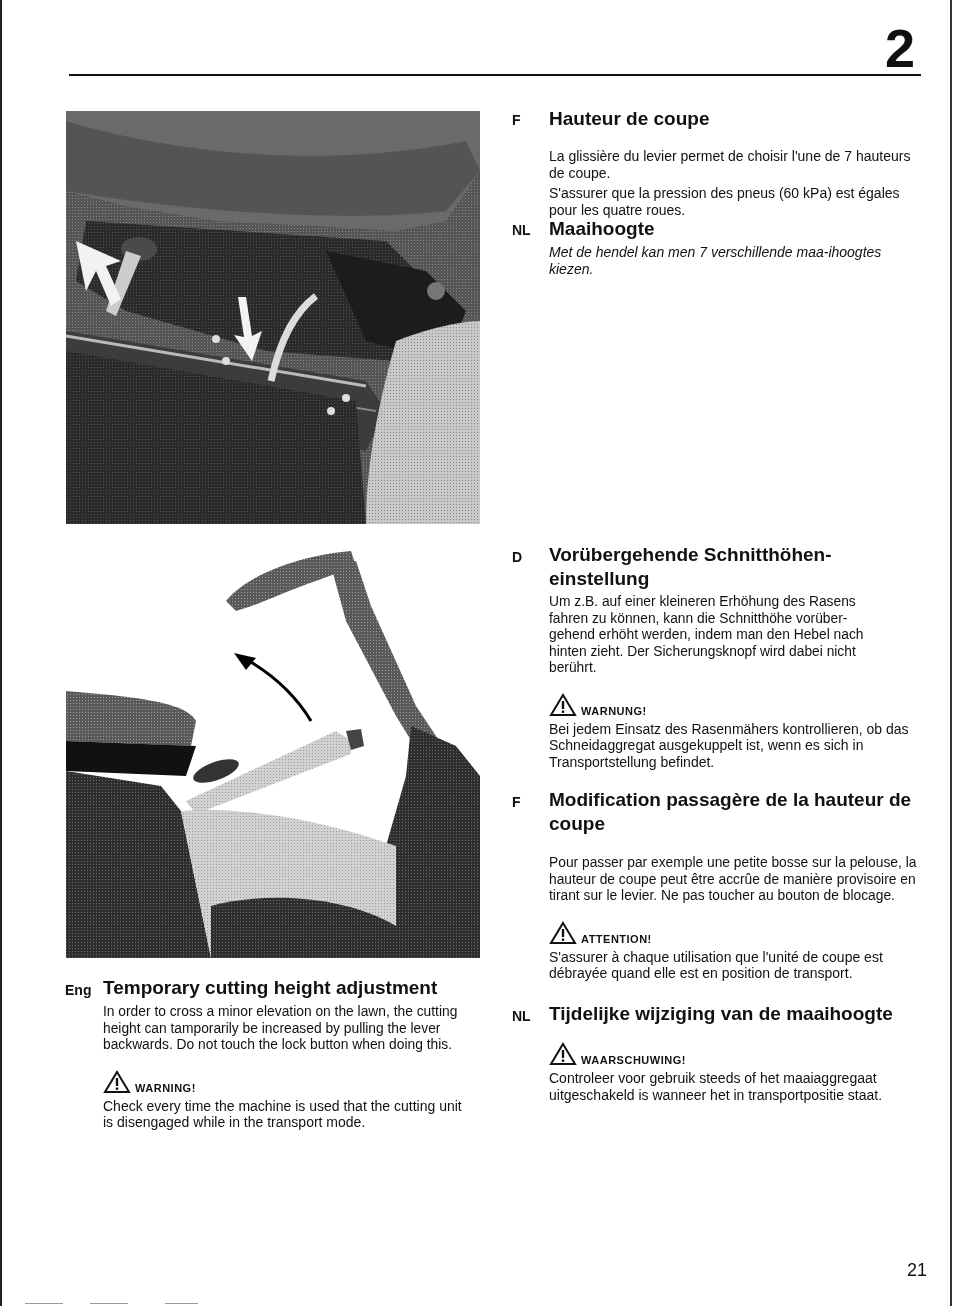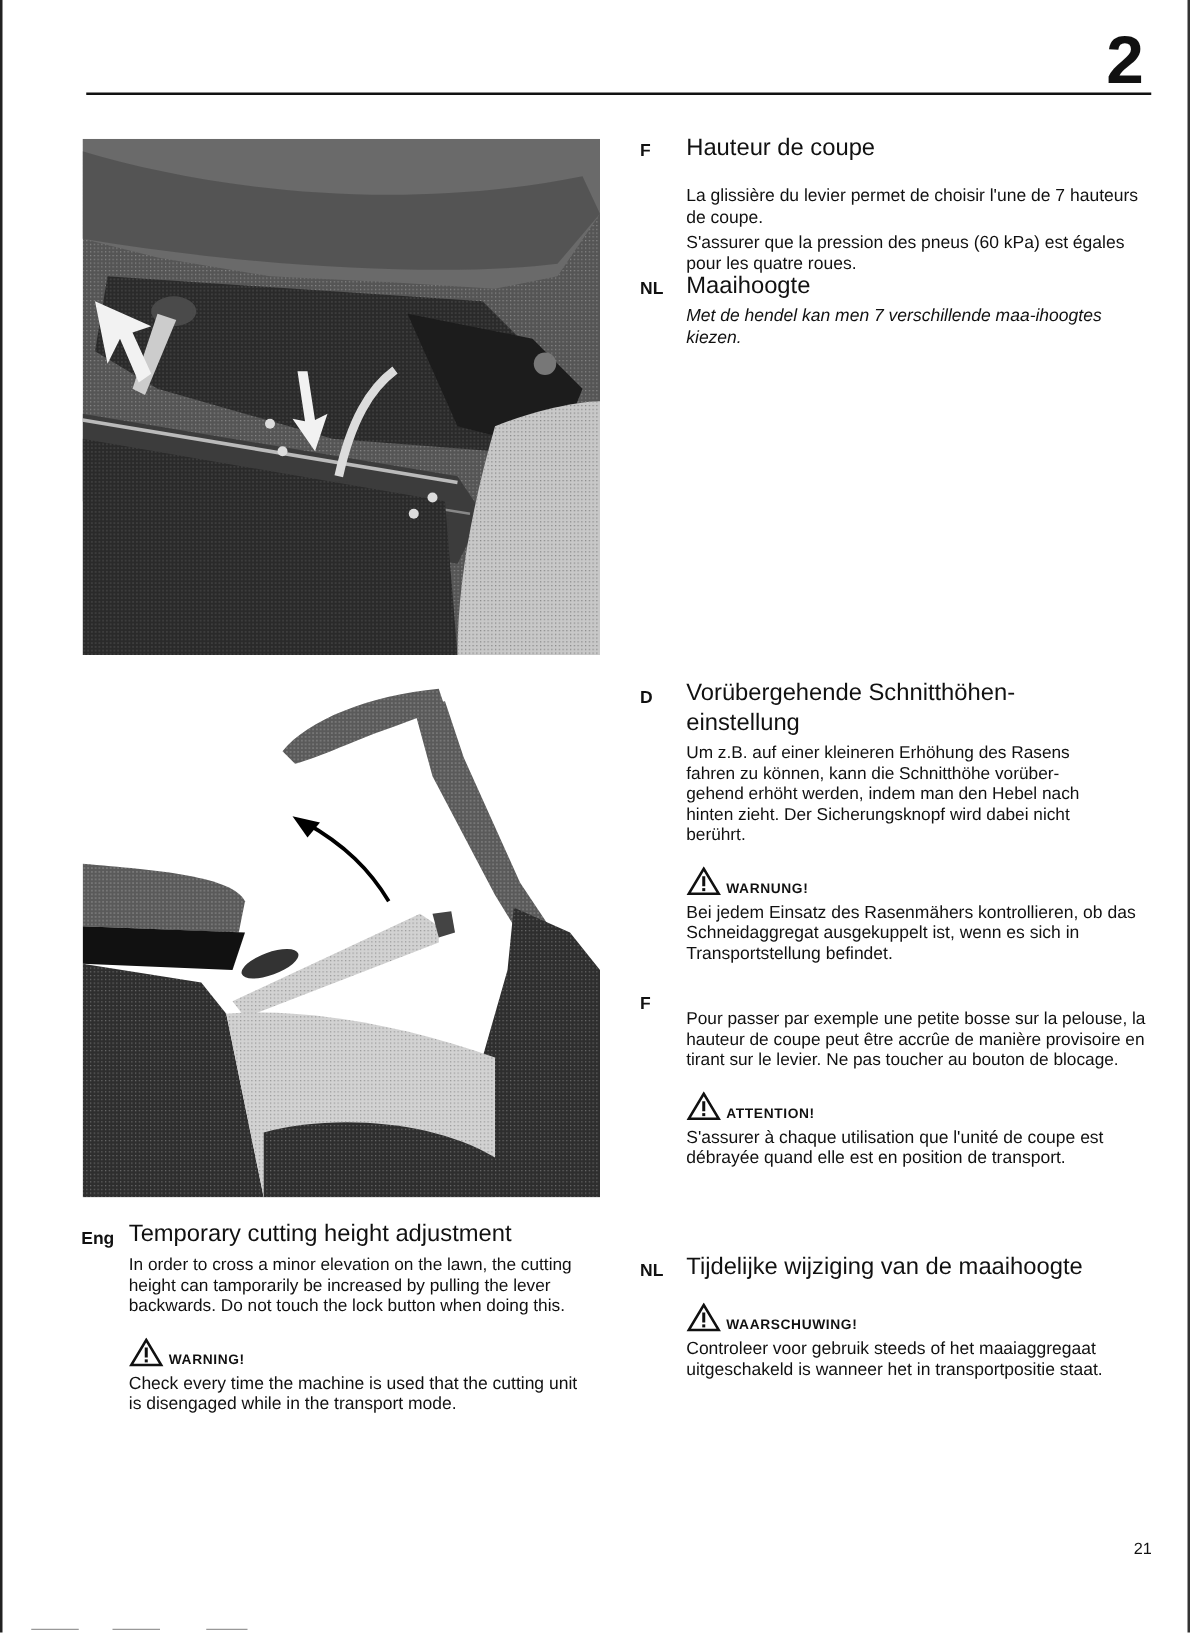--- a/index.html
+++ b/index.html
@@ -18,31 +18,31 @@
   .photo { position:absolute; overflow:hidden; }
   .photo svg { display:block; }
   #photo1 { left:66px; top:111px; width:414px; height:413px; }
   #photo2 { left:66px; top:546px; width:414px; height:412px; }
 
   .section { position:absolute; }
   .lang {
     position:absolute; font-weight:bold; font-size:14px; line-height:20px;
   }
   .heading {
-    font-weight:normal; font-size:19px; line-height:24px; margin:0;
+    font-weight:bold; font-size:19px; line-height:24px; margin:0;
   }
   .para { font-size:14px; line-height:16.5px; margin:4px 0 0 0; }
   .warn-head {
     display:flex; align-items:flex-end; gap:4px; margin-top:16px;
     font-weight:bold; font-size:11px; letter-spacing:0.5px;
   }
   .warn-head svg { display:block; }
   .warn-body { font-size:14px; line-height:16.5px; margin:4px 0 0 0; }
 
-  .page-number { position:absolute; left:907px; top:1231px; font-size:13px; }
+  .page-number { position:absolute; left:907px; top:1260px; font-size:18px; }
   .footer-dash { position:absolute; top:1303px; height:1px; background:#999; }
 </style>
 </head>
 <body>
 
 <div class="edge-left"></div>
 <div class="edge-right"></div>
 
 <div class="chapter-num">2</div>
 <div class="header-rule"></div>
@@ -168,20 +168,21 @@
         </svg>
       <span>WARNUNG!</span>
     </div>
     <p class="warn-body" style="width:375px;">Bei jedem Einsatz des Rasenmähers kontrollieren, ob das Schneidaggregat ausgekuppelt ist, wenn es sich in Transportstellung befindet.</p>
   </div>
 </div>
 
 <div class="section" style="left:512px; top:788px; width:415px;">
   <div class="lang" style="left:0; top:4px;">F</div>
   <div style="margin-left:37px; width:370px;">
+    <h2 class="heading">Modification passagère de la hauteur de coupe</h2>
     <p class="para" style="margin-top:19px; font-size:13.8px;">Pour passer par exemple une petite bosse sur la pelouse, la hauteur de coupe peut être accrûe de manière provisoire en tirant sur le levier. Ne pas toucher au bouton de blocage.</p>
     <div class="warn-head">
       <svg width="28" height="24" viewBox="0 0 28 24">
           <path d="M14 2 L26 22 L2 22 Z" fill="none" stroke="#111" stroke-width="2"></path>
           <rect x="12.8" y="8" width="2.4" height="8" fill="#111"></rect>
           <rect x="12.8" y="17.5" width="2.4" height="2.4" fill="#111"></rect>
         </svg>
       <span>ATTENTION!</span>
     </div>
     <p class="warn-body">S'assurer à chaque utilisation que l'unité de coupe est débrayée quand elle est en position de transport.</p>

